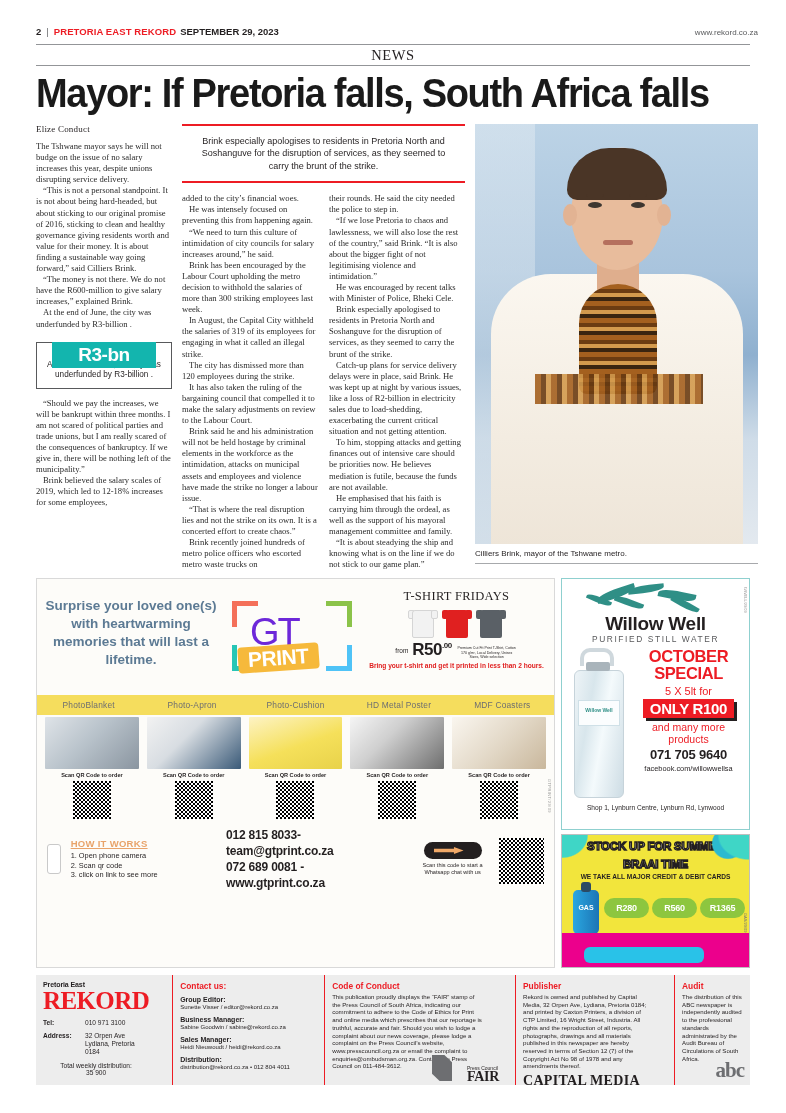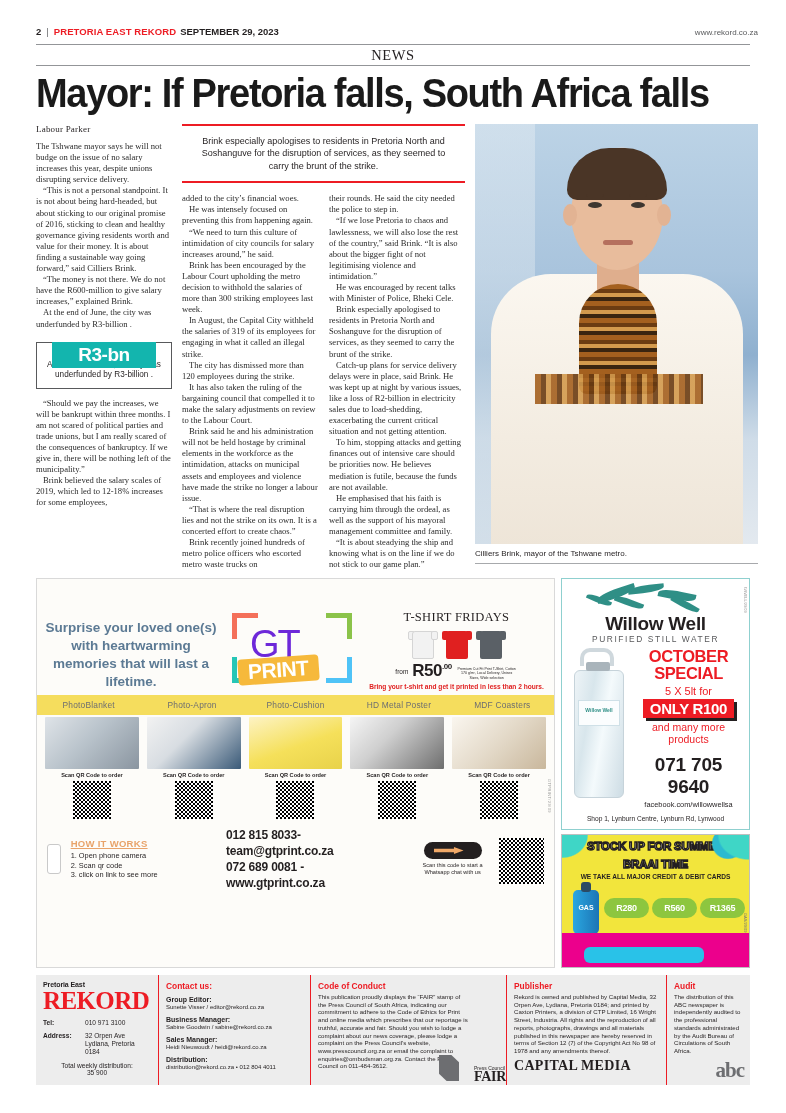--- a/index.html
+++ b/index.html
@@ -93,21 +93,21 @@
     background:#13b5ae; color:#fff; font-weight:700; font-size:19px;
     display:flex; align-items:center; justify-content:center; letter-spacing:-.5px;
   }
   .infobox .frame p { margin:0; font-size:8.2px; line-height:10.5px; text-align:center; color:#231f20; }
 
   
   .ads { position:absolute; left:36px; top:578px; width:714px; height:390px; display:flex; gap:6px; }
   .ad-gt { width:519px; background:#fdfcf9; border:1px solid #d9d9d9; position:relative; }
   .ad-right { width:189px; display:flex; flex-direction:column; gap:4px; }
 
-  .gt-top { display:flex; height:112px; padding:10px 8px 0 8px;align-items:flex-end; }
+  .gt-top { display:flex; height:112px; padding:10px 8px 0 8px; }
   .gt-slogan { width:172px; text-align:center; color:#5c7a94; font-weight:700; font-size:13.5px; line-height:18px; padding-top:8px;}
   .gt-logo { width:150px; display:flex; align-items:center; justify-content:center; }
   .gt-logo-inner { position:relative; width:120px; height:78px; }
   .gt-corner { position:absolute; width:26px; height:26px; }
   .c1 { left:0; top:0; border-left:5px solid #f4705a; border-top:5px solid #f4705a; }
   .c2 { right:0; top:0; border-right:5px solid #8bc34a; border-top:5px solid #8bc34a; }
   .c3 { left:0; bottom:8px; border-left:5px solid #26c6b6; border-bottom:5px solid #26c6b6; }
   .c4 { right:0; bottom:8px; border-right:5px solid #4fc3f7; border-bottom:5px solid #4fc3f7; }
   .gt-word { position:absolute; left:18px; top:10px; font-size:38px; font-weight:400; color:#6d28d9; letter-spacing:-2px; }
   .gt-print { position:absolute; left:6px; top:44px; background:#f6b93b; color:#fff; font-weight:700; font-size:21px; padding:1px 10px; border-radius:4px; transform:rotate(-4deg); letter-spacing:-.5px;}
@@ -172,21 +172,21 @@
   .bottle .b-body{ position:absolute; left:6px; top:22px; width:50px; height:128px; border-radius:6px;
       background:linear-gradient(100deg,#eef4f7 0%,#d8e6ec 30%,#f4fafc 55%,#cddce4 100%); border:1px solid #c6d3da;}
   .bottle .b-lbl { position:absolute; left:10px; top:52px; width:42px; height:26px; background:#fbfdfe; border:1px solid #cfe0e7; }
   .bottle .b-lbl em { display:block; text-align:center; font-style:normal; font-size:5px; color:#2f8f86; margin-top:6px; font-weight:700;}
   .ww-right { flex:1; padding-left:2px; text-align:center;}
   .ww-oct { color:#ed1c24; font-weight:700; font-size:16.5px; line-height:17px; letter-spacing:-.4px;}
   .ww-five { color:#ed1c24; font-size:11px; margin-top:3px;}
   .ww-only { background:#ed1c24; color:#fff; font-weight:700; font-size:15px; display:inline-block; padding:1px 7px; margin-top:2px; letter-spacing:-.3px;
              box-shadow:3px 3px 0 #231f20;}
   .ww-many { color:#ed1c24; font-size:10.5px; line-height:12px; margin-top:3px;}
-  .ww-tel { font-weight:700; font-size:19px; margin-top:9px; letter-spacing:-.2px;}
+  .ww-tel { font-weight:700; font-size:13px; margin-top:2px; letter-spacing:-.2px;}
   .ww-fb { font-size:7.4px; color:#231f20; margin-top:2px;}
   .ww-addr { text-align:center; font-size:6.6px; color:#231f20; margin-top:6px;}
   .ww-side { position:absolute; right:1px; top:8px; font-size:4px; color:#9a9a9a; writing-mode:vertical-rl;}
 
   
   .ad-gas { flex:1; border:1px solid #bfbfbf; background:#f2e53c; position:relative; overflow:hidden; }
   .gas-palm { position:absolute; right:0; top:0; width:70px; height:56px; background:
        radial-gradient(ellipse at 100% 0,#3fd6c6 0 30%,rgba(63,214,198,0) 32%),
        radial-gradient(ellipse at 70% 15%,#2bbad0 0 22%,rgba(43,186,208,0) 24%); }
   .gas-palm2 { position:absolute; left:0; top:0; width:52px; height:46px; background:
@@ -203,21 +203,21 @@
   .pills { flex:1; display:flex; gap:3px; padding-right:4px;}
   .pill { flex:1; background:#8dc63f; color:#fff; font-weight:700; font-size:9px; text-align:center; border-radius:10px; padding:5px 0; letter-spacing:-.2px;}
   .gas-fine { color:#ef5ba1; font-weight:700; font-size:5.6px; padding:4px 0 0 6px;}
   .gas-pink { position:absolute; left:0; bottom:0; width:100%; height:34px; background:#ec008c;}
   .gas-blue { position:absolute; left:22px; bottom:4px; width:120px; height:16px; background:#29c2e8; border-radius:6px;}
   .gas-side { position:absolute; right:1px; bottom:34px; font-size:4px; color:#6d6e71; writing-mode:vertical-rl;}
 
   
   .footer { position:absolute; left:36px; top:975px; width:714px; height:110px; background:#ededed; display:flex; }
   .f-col { padding:6px 7px; position:relative; }
-  .f-div { border-left:1.8px solid #ed1c24; }
+  .f-div { border-left:1.8px solid #ed1c24;margin-left:16px; }
   .f-c1 { width:122px; }
   .f-c2 { width:152px; }
   .f-c3 { width:196px; }
   .f-c4 { width:160px; }
   .f-c5 { width:84px; }
   .ft-pe { font-size:7px; font-weight:700; color:#231f20; letter-spacing:-.1px;}
   .ft-rekord { font-family:"Liberation Serif", serif; font-weight:700; font-size:25px; color:#ed1c24; line-height:26px; letter-spacing:-.6px;}
   .ft-kv { display:flex; font-size:6.6px; margin-top:5px; }
   .ft-k { font-weight:700; width:42px; }
   .ft-v { flex:1; line-height:8px; }
@@ -250,21 +250,21 @@
 
   <div class="news-band">
     <span>NEWS</span>
   </div>
 
   <div class="headline">Mayor: If Pretoria falls, South Africa falls</div>
 
   <div class="article">
 
     <div class="col">
-      <div class="byline">Labour Parker</div>
+      <div class="byline">Elize Conduct</div>
       <div class="body-txt">
         <p>The Tshwane mayor says he will not budge on the issue of no salary increases this year, despite unions disrupting service delivery.</p>
         <p class="ind">“This is not a personal standpoint. It is not about being hard-headed, but about sticking to our original promise of 2016, sticking to clean and healthy governance giving residents worth and value for their money. It is about finding a sustainable way going forward,” said Cilliers Brink.</p>
         <p class="ind">“The money is not there. We do not have the R600-million to give salary increases,” explained Brink.</p>
         <p class="ind">At the end of June, the city was underfunded by R3-billion .</p>
       </div>
 
       <div class="infobox">
         <div class="frame">
           <p>At the end of June, the city was underfunded by R3-billion .</p>

